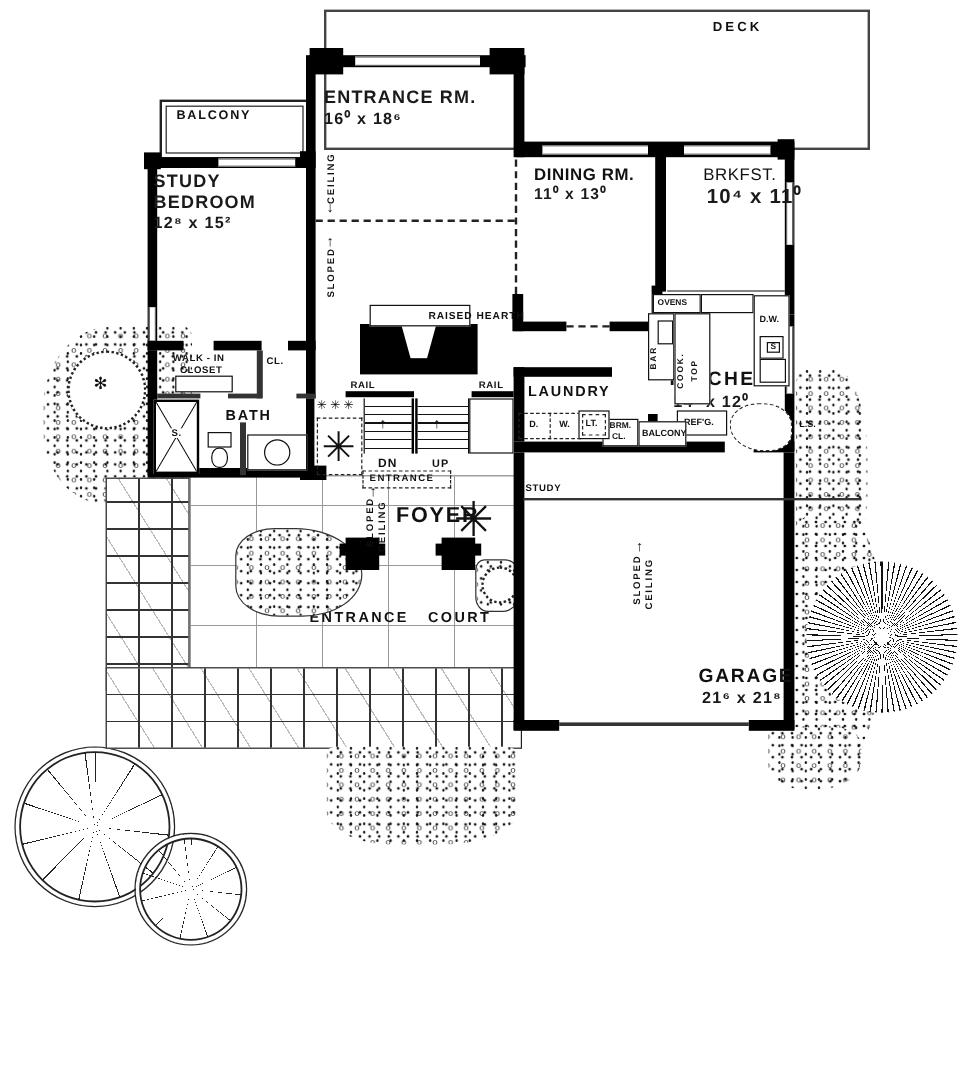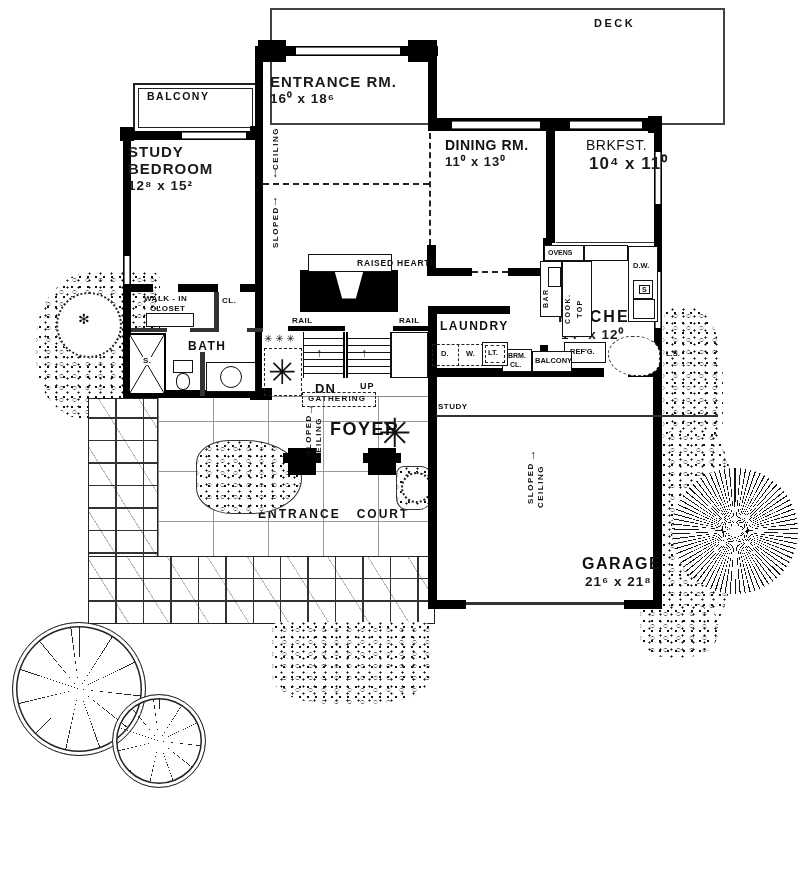--- a/index.html
+++ b/index.html
@@ -156,24 +156,24 @@
 
   <div class="stairs" style="left:303px;top:332px;width:88px;height:46px;"></div>
   <div style="position:absolute;left:343px;top:332px;width:5px;height:46px;background:#fff;border-left:2px solid #000;border-right:2px solid #000;box-sizing:border-box;"></div>
   <div class="thin" style="left:391px;top:332px;width:37px;height:46px;"></div>
   <div class="wall" style="left:288px;top:326px;width:57px;height:5px;"></div>
   <div class="wall" style="left:393px;top:326px;width:35px;height:5px;"></div>
   <div class="lbl sm" style="left:292px;top:317px;">RAIL</div>
   <div class="lbl sm" style="left:399px;top:317px;">RAIL</div>
   <div class="arr" style="left:316px;top:346px;">↑</div>
   <div class="arr" style="left:361px;top:346px;">↑</div>
-  <div class="lbl" style="left:315px;top:382px;font-size:13px;font-weight:bold;letter-spacing:1px;">DN</div>
+  <div class="lbl" style="left:315px;top:382px;font-size:10px;font-weight:bold;letter-spacing:1px;">DN</div>
   <div class="lbl" style="left:360px;top:382px;font-size:9px;font-weight:bold;letter-spacing:1px;">UP</div>
   <div style="position:absolute;left:302px;top:392px;width:74px;height:15px;border:1.2px dashed #222;box-sizing:border-box;"></div>
-  <div class="lbl sm" style="left:308px;top:395px;letter-spacing:1.2px;">GATHERING</div>
+  <div class="lbl sm" style="left:308px;top:395px;letter-spacing:1.2px;">ENTRANCE</div>
 
   <div style="position:absolute;left:264px;top:348px;width:38px;height:48px;border:1.2px dashed #222;box-sizing:border-box;"></div>
   <div class="lbl" style="left:264px;top:334px;font-size:10px;">✳ ✳ ✳</div>
   <div class="palm" style="left:268px;top:352px;font-size:34px;">✳</div>
 
   <div class="wall" style="left:300px;top:270px;width:98px;height:42px;"></div>
   <div style="position:absolute;left:300px;top:270px;width:98px;height:42px;background:#fff;clip-path:polygon(35% 0,65% 0,57% 68%,43% 68%);"></div>
   <div class="thin" style="left:308px;top:254px;width:84px;height:18px;"></div>
   <div class="lbl" style="left:313px;top:259px;font-size:8.5px;font-weight:bold;letter-spacing:.8px;padding-left:44px;">RAISED HEARTH</div>
 

